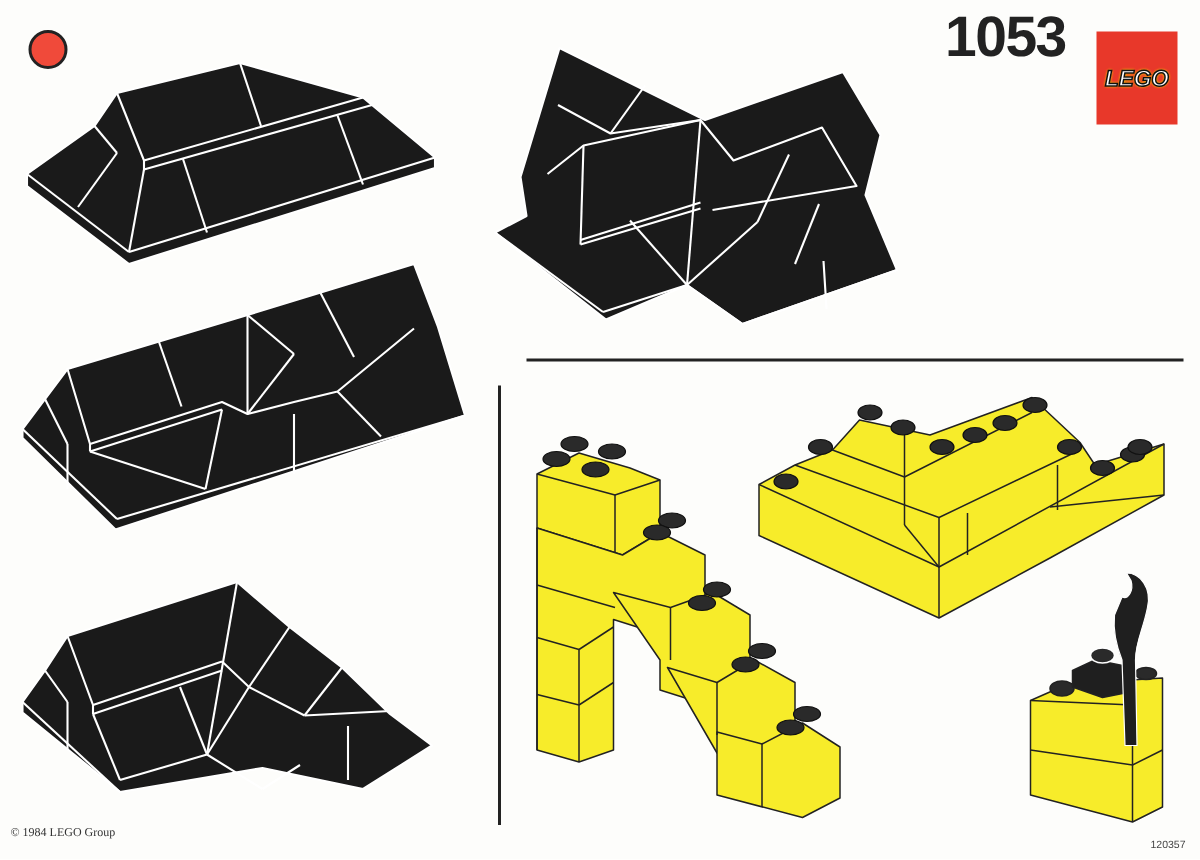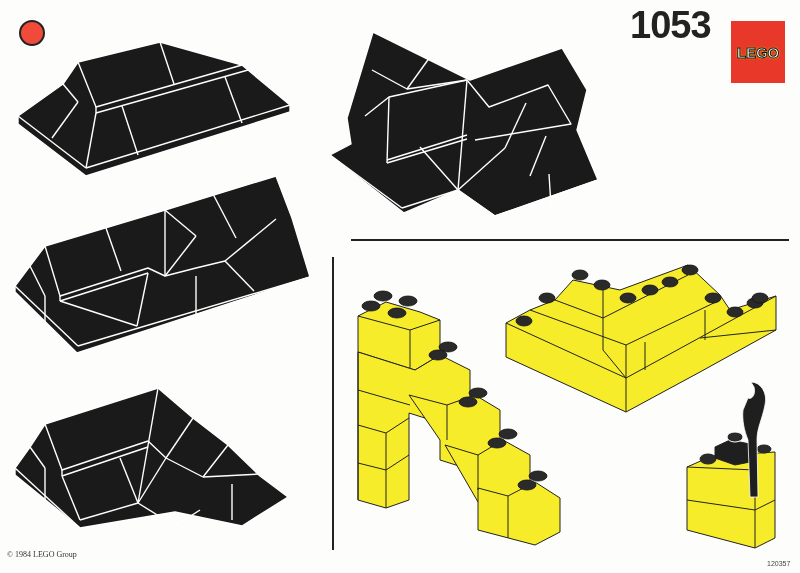--- a/index.html
+++ b/index.html
@@ -1,19 +1,19 @@
 <!DOCTYPE html>
 <html><head>
 <meta charset="utf-8">
 <style>
   html,body{margin:0;padding:0;background:#fff;}
   .page{position:relative;width:800px;height:573px;background:#fdfdfb;overflow:hidden;font-family:"Liberation Sans",sans-serif;}
   .set-number{position:absolute;left:630px;top:4px;font-size:38px;font-weight:bold;color:#222;letter-spacing:-1px;}
   .logo{position:absolute;left:731px;top:21px;width:54px;height:62px;background:#e8382a;display:flex;align-items:center;justify-content:center;}
-  .logo-text{font-family:"Liberation Sans",sans-serif;font-weight:bold;font-size:15px;color:#fff;-webkit-text-stroke:1px #111;text-shadow:0 0 2px #f7d400,0 0 2px #f7d400;}
+  .logo-text{font-family:"Liberation Sans",sans-serif;font-weight:bold;font-style:italic;font-size:15px;color:#fff;-webkit-text-stroke:1px #111;text-shadow:0 0 2px #f7d400,0 0 2px #f7d400;}
   .dot{position:absolute;left:19px;top:20px;width:26px;height:26px;border-radius:50%;background:#f04a3a;border:2px solid #222;box-sizing:border-box;}
   .copyright{position:absolute;left:7px;top:550px;font-size:8px;color:#333;font-family:Liberation Serif, serif;}
   .partnum{position:absolute;left:767px;top:560px;font-size:7px;color:#444;}
   svg{position:absolute;left:0;top:0;}
   .divider-h{position:absolute;left:351px;top:239px;width:438px;height:1.5px;background:#222;}
   .divider-v{position:absolute;left:332px;top:257px;width:1.5px;height:293px;background:#222;}
 </style>
 </head>
 <body>
 

